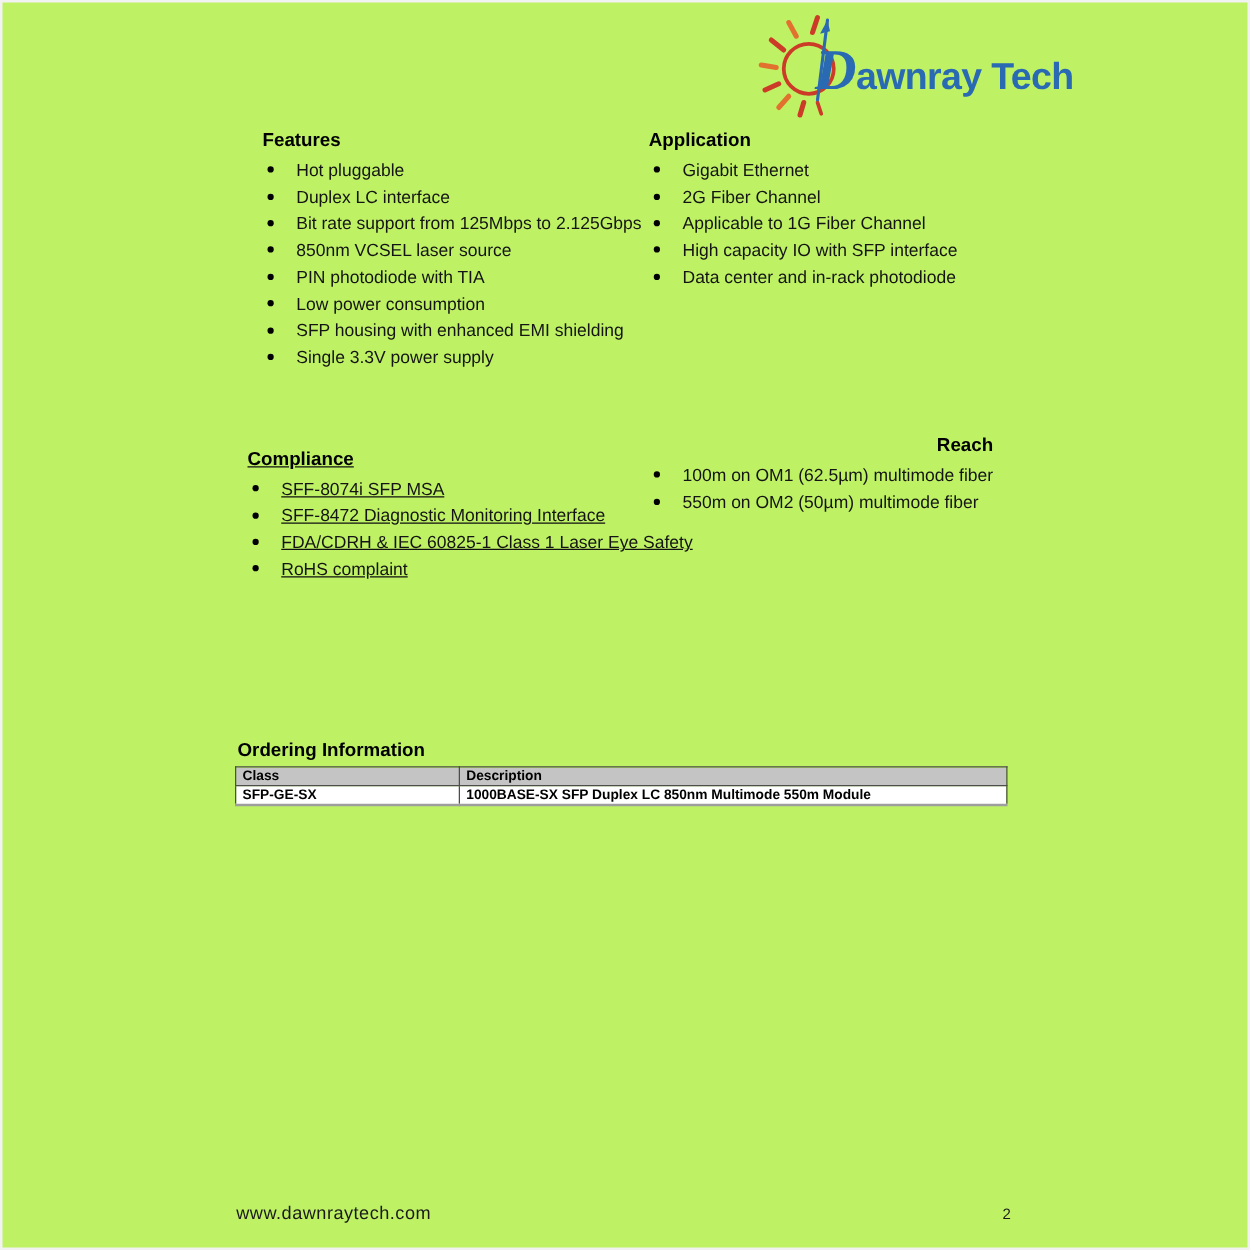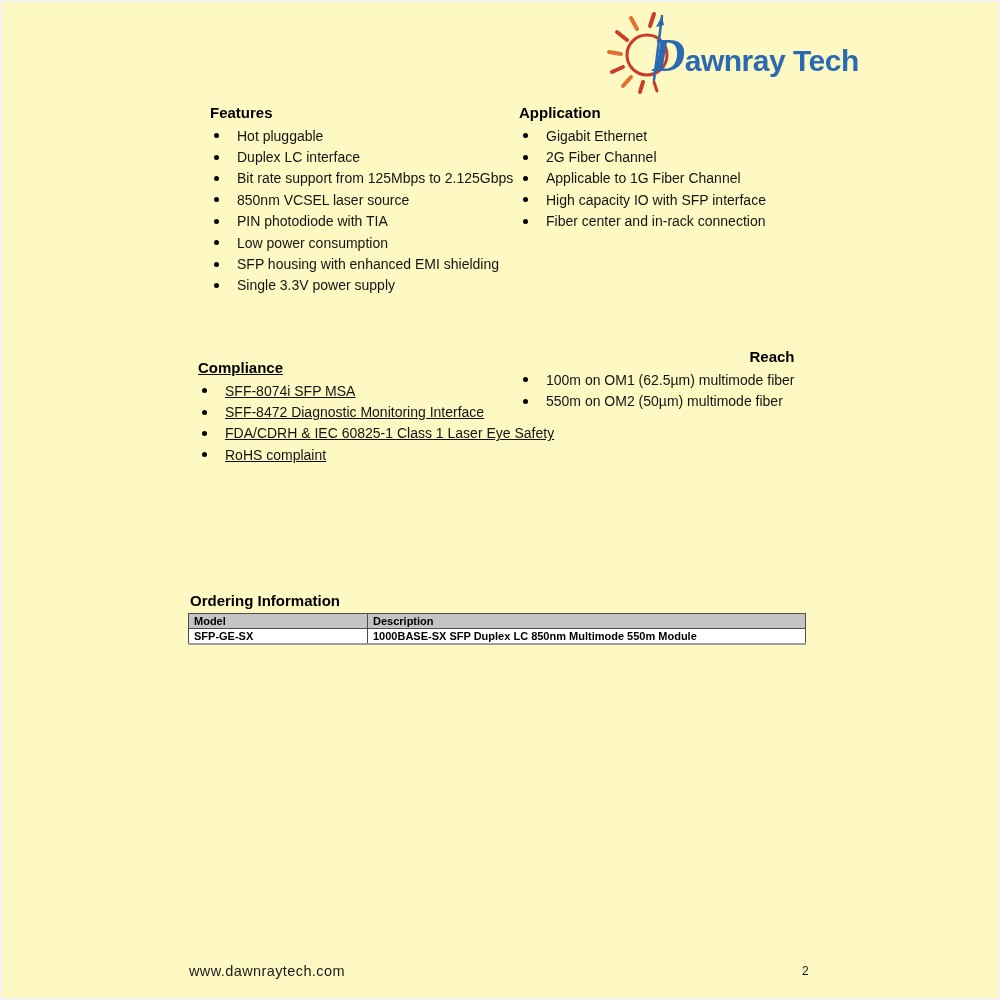--- a/index.html
+++ b/index.html
@@ -1,20 +1,20 @@
 <!DOCTYPE html>
 <html><head>
 <meta charset="utf-8">
 <style>
   html, body { margin: 0; padding: 0; background: #ffffff; }
   .page {
     position: relative;
     width: 1000px;
     height: 1000px;
-    background: #fef9c3;
+    background: #bef264;
     font-family: "Liberation Sans", sans-serif;
     color: #111;
     box-shadow: inset 0 0 0 2px #f2f2f2;
     overflow: hidden;
   }
 
   
   .logo-sun { position: absolute; left: 606px; top: 10px; }
   .logo-text {
     position: absolute; left: 652px; top: 30px;
@@ -166,21 +166,21 @@
       <li>
           <span class="dot"></span>
           <span>Applicable to 1G Fiber Channel</span>
         </li>
       <li>
           <span class="dot"></span>
           <span>High capacity IO with SFP interface</span>
         </li>
       <li>
           <span class="dot"></span>
-          <span>Fiber center and in-rack connection</span>
+          <span>Data center and in-rack photodiode</span>
         </li>
     </ul>
   </section>
 
   <section class="sec sec-compliance">
     <h2>Compliance</h2>
     <ul>
       <li>
           <span class="dot"></span>
           <span>SFF-8074i SFP MSA</span>
@@ -216,21 +216,21 @@
 
   <section class="sec sec-ordering">
     <h2>Ordering Information</h2>
     <table class="order">
       <colgroup>
           <col class="c-model">
           <col>
         </colgroup>
       <thead>
         <tr>
-          <th>Model</th>
+          <th>Class</th>
           <th>Description</th>
         </tr>
       </thead>
       <tbody>
         <tr>
           <td>SFP-GE-SX</td>
           <td>1000BASE-SX SFP Duplex LC 850nm Multimode 550m Module</td>
         </tr>
       </tbody>
     </table>

